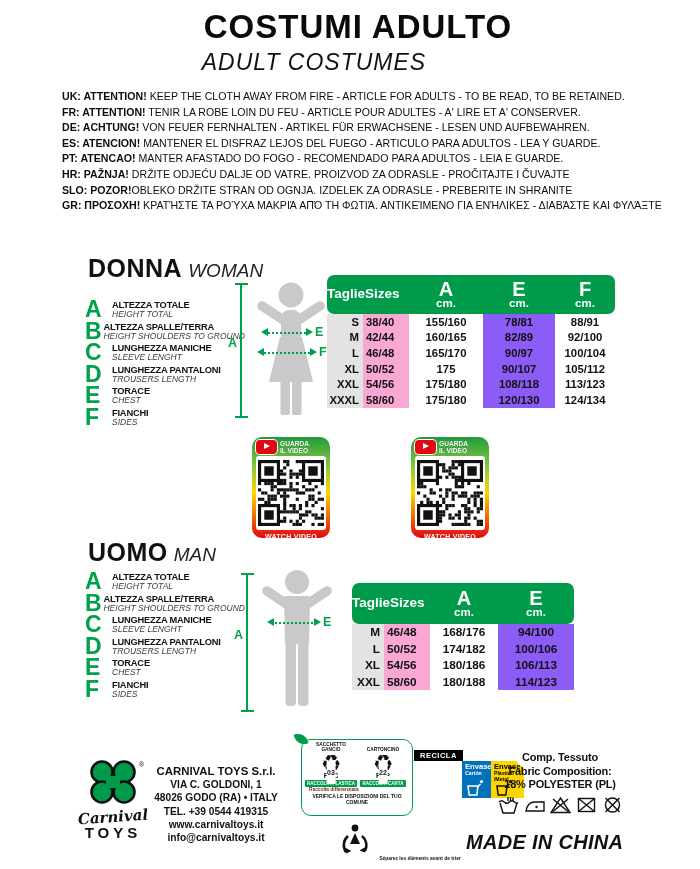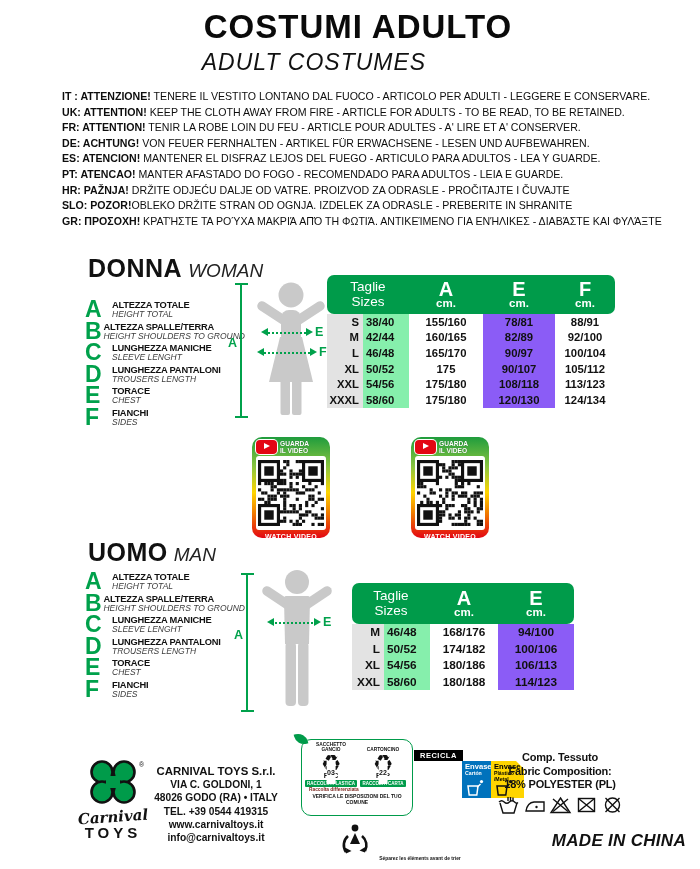--- a/index.html
+++ b/index.html
@@ -53,30 +53,30 @@
   .h-arrow::before { left:-8px;  border-right:7.5px solid #00A14B; }
   .h-arrow::after  { right:-8px; border-left:7.5px solid #00A14B; }
 
   
   .size-table { position:absolute; }
   .st-header { display:grid; align-items:center; background:#009B4A; border-radius:7px; color:#fff; text-align:center; }
   #donna-table { left:327px; top:275px; width:288px; }
   #donna-table .st-header { grid-template-columns:82px 74px 72px 60px; height:39px; }
   #uomo-table  { left:352px; top:583px; width:222px; }
   #uomo-table  .st-header { grid-template-columns:78px 68px 76px; height:41px; }
-  .st-h-sizes { display:flex; flex-direction:column; font-size:13.5px; font-weight:400; line-height:14.5px; }
+  .st-h-sizes { display:flex; flex-direction:row; font-size:13.5px; font-weight:700; line-height:14.5px; }
   .st-h-col { display:flex; flex-direction:column; }
   .st-h-col .letter { font-size:20px; font-weight:800; line-height:17px; }
   .st-h-col .unit   { font-size:11.5px; font-weight:700; line-height:11px; }
   .st-body { display:grid; }
   .st-row { display:grid; align-items:center; font-weight:700; }
   #donna-table .st-row { grid-template-columns:36px 46px 74px 72px 60px; height:15.6px; font-size:11.3px; }
   #uomo-table  .st-row { grid-template-columns:32px 46px 68px 76px; height:16.5px; font-size:11.8px; }
   .st-row .sz { text-align:right; padding-right:4px; background:#E3E3E3; height:100%; display:flex; align-items:center; justify-content:flex-end; font-weight:800; }
-  .st-row .eu { text-align:left; padding-left:3px; background:#86efac; height:100%; display:flex; align-items:center; }
+  .st-row .eu { text-align:left; padding-left:3px; background:#f9a8d4; height:100%; display:flex; align-items:center; }
   .st-row .v  { text-align:right; height:100%; display:flex; align-items:center; justify-content:center; }
   .st-row .v.gray { background:#8b5cf6; }
 
   
   .qr-card { position:absolute; width:78px; height:101px; border-radius:10px; padding:3px 4px;
              display:flex; flex-direction:column;
              background:linear-gradient(180deg,#1F9C3D 0%,#8CC63F 30%,#FFD500 55%,#F07D00 75%,#E30613 100%); }
   #qr-left  { left:252px; top:437px; }
   #qr-right { left:411px; top:437px; }
   .qr-top { height:18px; display:flex; align-items:center; gap:3px; }
@@ -129,33 +129,32 @@
   .sac-text { font-size:11.5px; font-weight:900; line-height:11.5px; white-space:nowrap; }
   .sac-bin { width:24px; height:27px; background:#F9B000; border-radius:2px 2px 1px 1px; position:relative;
              display:flex; align-items:center; justify-content:center; flex:0 0 auto; }
   .sac-bin::before { content:""; position:absolute; top:-3px; left:2px; right:2px; height:4px; background:#E08A00; border-radius:2px; }
   .sac-bin-label { font-size:4.6px; font-weight:900; color:#4a3000; text-align:center; line-height:5px; }
   .sac-note { position:absolute; left:374px; top:856px; width:92px; text-align:center; font-size:4.9px; font-weight:600; }
 
   .comp-block { position:absolute; left:478px; top:751px; width:164px; text-align:center; }
   .comp-line { font-size:11px; font-weight:800; line-height:13.5px; letter-spacing:-0.2px; }
   .care-row { display:flex; justify-content:center; gap:3px; margin-top:3px; }
-  .made-in { position:absolute; left:466px; top:831px; width:220px; text-align:right;
-             font-size:17px; font-weight:900; font-style:italic; letter-spacing:0.3px; white-space:nowrap; }
+  .made-in { position:absolute; left:466px; top:831px; width:220px; text-align:left;
+             font-size:20px; font-weight:900; font-style:italic; letter-spacing:0.3px; white-space:nowrap; }
 </style>
 </head>
 <body>
 
 <div class="page">
 
   <div class="title">COSTUMI ADULTO</div>
   <div class="subtitle">ADULT COSTUMES</div>
 
   <div class="warnings">
-    <div class="warning-line"><span class="prefix">IT : ATTENZIONE!</span><span> TENERE IL VESTITO LONTANO DAL FUOCO - ARTICOLO PER ADULTI - LEGGERE E CONSERVARE.</span></div>
     <div class="warning-line"><span class="prefix">UK: ATTENTION!</span><span> KEEP THE CLOTH AWAY FROM FIRE - ARTICLE FOR ADULTS - TO BE READ, TO BE RETAINED.</span></div>
     <div class="warning-line"><span class="prefix">FR: ATTENTION!</span><span> TENIR LA ROBE LOIN DU FEU - ARTICLE POUR ADULTES  - A' LIRE ET A' CONSERVER.</span></div>
     <div class="warning-line"><span class="prefix">DE: ACHTUNG!</span><span> VON FEUER FERNHALTEN - ARTIKEL FÜR ERWACHSENE  - LESEN UND AUFBEWAHREN.</span></div>
     <div class="warning-line"><span class="prefix">ES: ATENCION!</span><span> MANTENER EL DISFRAZ LEJOS DEL FUEGO -  ARTICULO PARA ADULTOS - LEA Y GUARDE.</span></div>
     <div class="warning-line"><span class="prefix">PT: ATENCAO!</span><span> MANTER AFASTADO DO FOGO - RECOMENDADO PARA ADULTOS - LEIA E GUARDE.</span></div>
     <div class="warning-line"><span class="prefix">HR: PAŽNJA!</span><span> DRŽITE ODJEĆU DALJE OD VATRE. PROIZVOD ZA ODRASLE - PROČITAJTE I ČUVAJTE</span></div>
     <div class="warning-line"><span class="prefix">SLO: POZOR!</span><span>OBLEKO DRŽITE STRAN OD OGNJA. IZDELEK ZA ODRASLE - PREBERITE IN SHRANITE</span></div>
     <div class="warning-line"><span class="prefix">GR: ΠΡΟΣΟΧΗ!</span><span> ΚΡΑΤΉΣΤΕ ΤΑ ΡΟΎΧΑ ΜΑΚΡΙΆ ΑΠΌ ΤΗ ΦΩΤΙΆ. ΑΝΤΙΚΕΊΜΕΝΟ ΓΙΑ ΕΝΉΛΙΚΕΣ - ΔΙΑΒΆΣΤΕ ΚΑΙ ΦΥΛΆΞΤΕ</span></div>
   </div>
 

